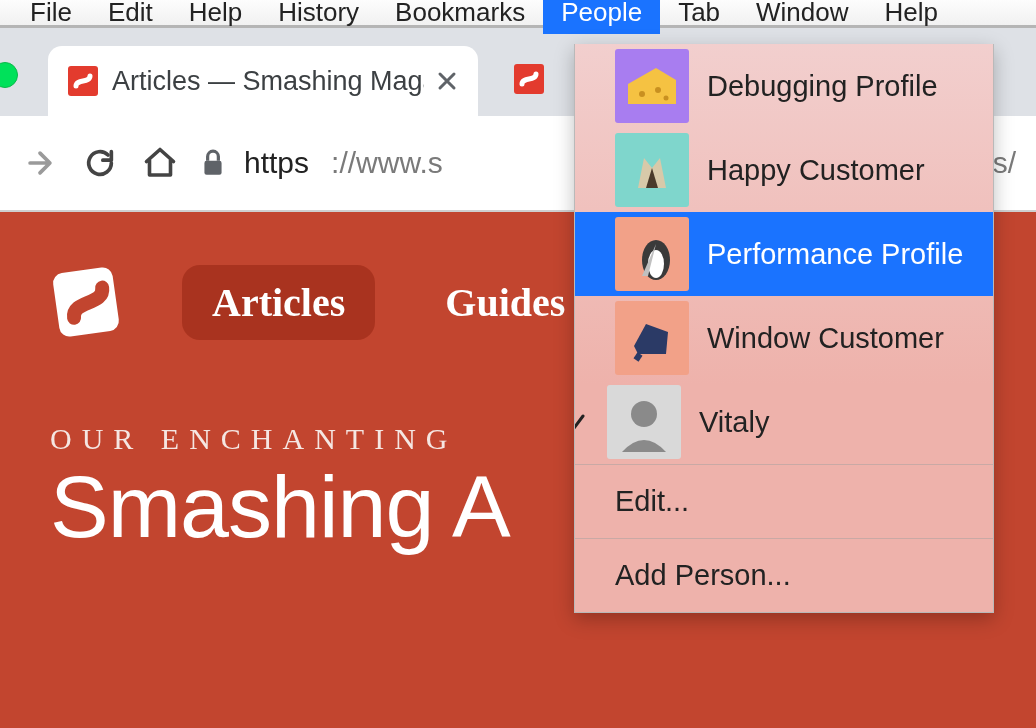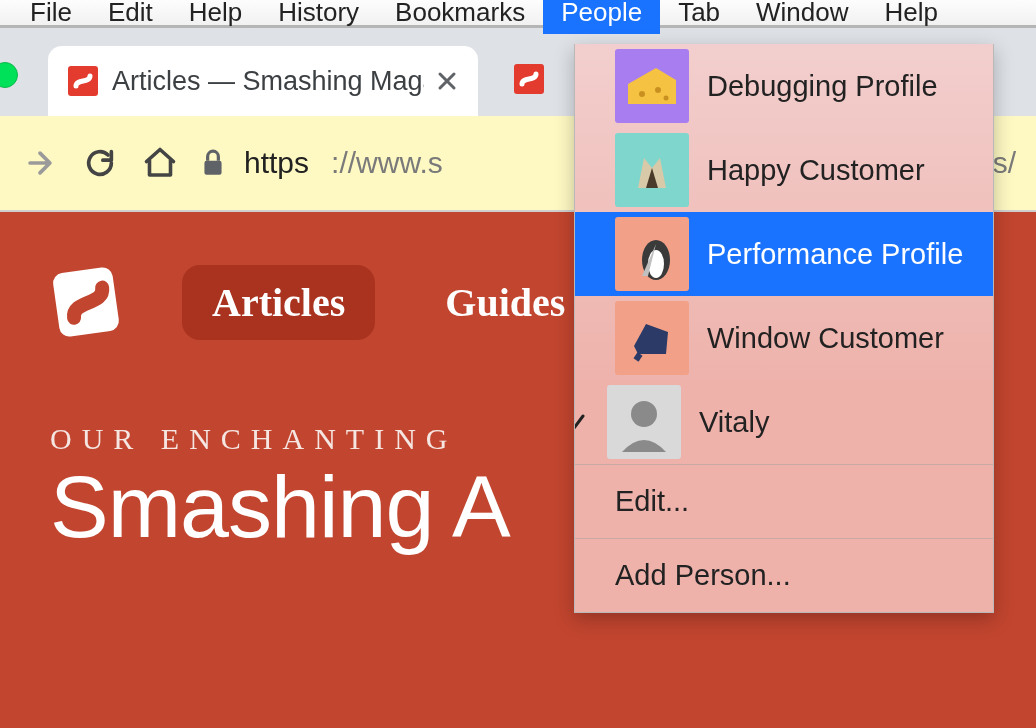--- a/index.html
+++ b/index.html
@@ -13,21 +13,21 @@
 
 .chrome { background: #dee1e6; }
 .tabstrip { height: 88px; display: flex; align-items: flex-end; padding: 0 10px; }
 .tl-dot { width: 26px; height: 26px; background: #00e15a; border: 1px solid #0bb84a; border-radius: 50%; margin-left: -18px; margin-bottom: 28px; }
 .tab { background: #fff; height: 70px; border-radius: 14px 14px 0 0; display: flex; align-items: center; padding: 0 20px; margin-left: 30px; max-width: 430px; min-width: 420px; }
 .tab .favicon { width: 30px; height: 30px; margin-right: 14px; display: flex; align-items: center; justify-content: center; }
 .tab .title { font-size: 27px; color: #3c4043; white-space: nowrap; overflow: hidden; flex: 1; }
 .tab .close { margin-left: 12px; color: #5f6368; }
 .tab2icon { margin-left: 36px; margin-bottom: 22px; }
 
-.urlrow { background: #fef9c3; height: 96px; display: flex; align-items: center; padding: 0 20px; gap: 20px; border-bottom: 2px solid #cfcfcf; }
+.urlrow { background: #ffffff; height: 96px; display: flex; align-items: center; padding: 0 20px; gap: 20px; border-bottom: 2px solid #cfcfcf; }
 .icon-slot { width: 40px; height: 40px; display: flex; align-items: center; justify-content: center; color: #5f6368; }
 .urlbox { flex: 1; display: flex; align-items: center; gap: 18px; font-size: 30px; color: #3c4043; }
 .url-rest { color: #7a7a7a; margin-left: 4px; }
 
 
 .page { background: #c2452f; height: 600px; position: relative; padding: 40px 50px; color: #fff; }
 .page-nav { display: flex; align-items: center; gap: 40px; margin-top: 10px; }
 .logo { width: 72px; height: 80px; margin-right: 20px; }
 .nav-item { font-size: 40px; font-weight: 700; color: #fff; padding: 14px 30px; border-radius: 18px; font-family: Liberation Serif, serif; }
 .nav-item.active { background: #a9331f; }

